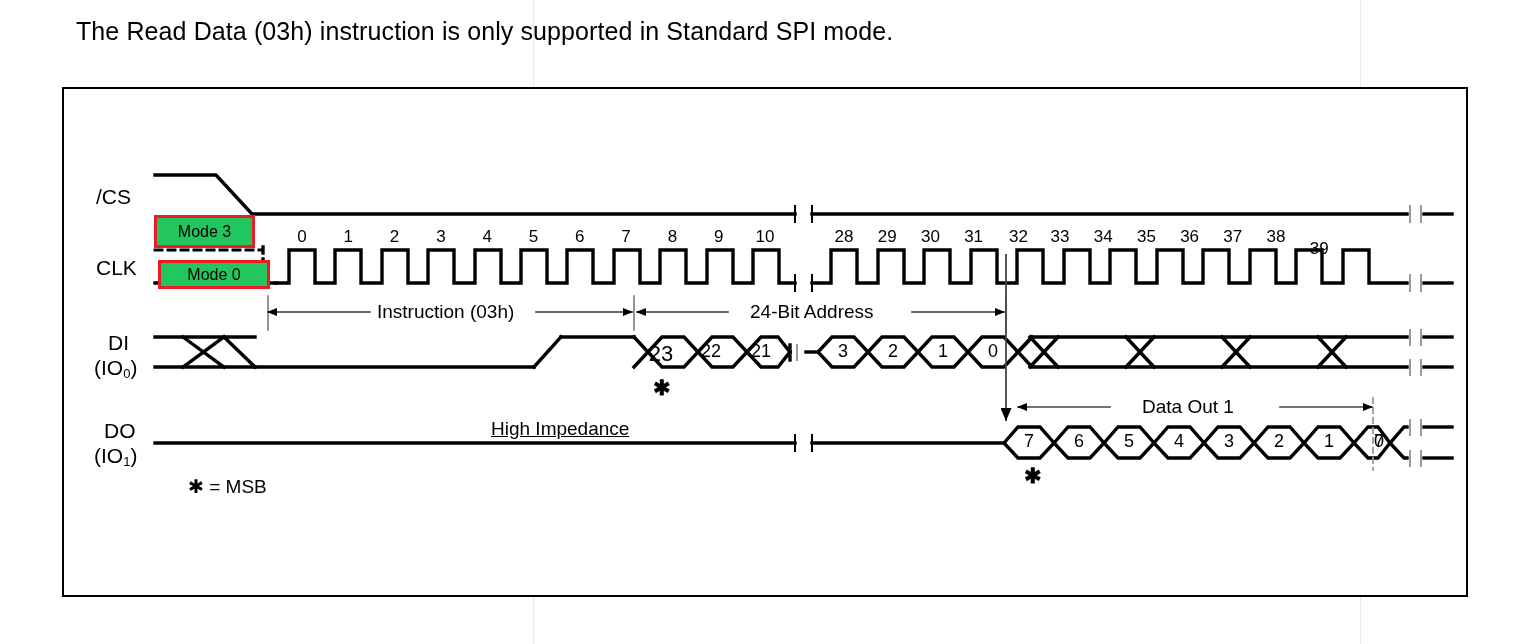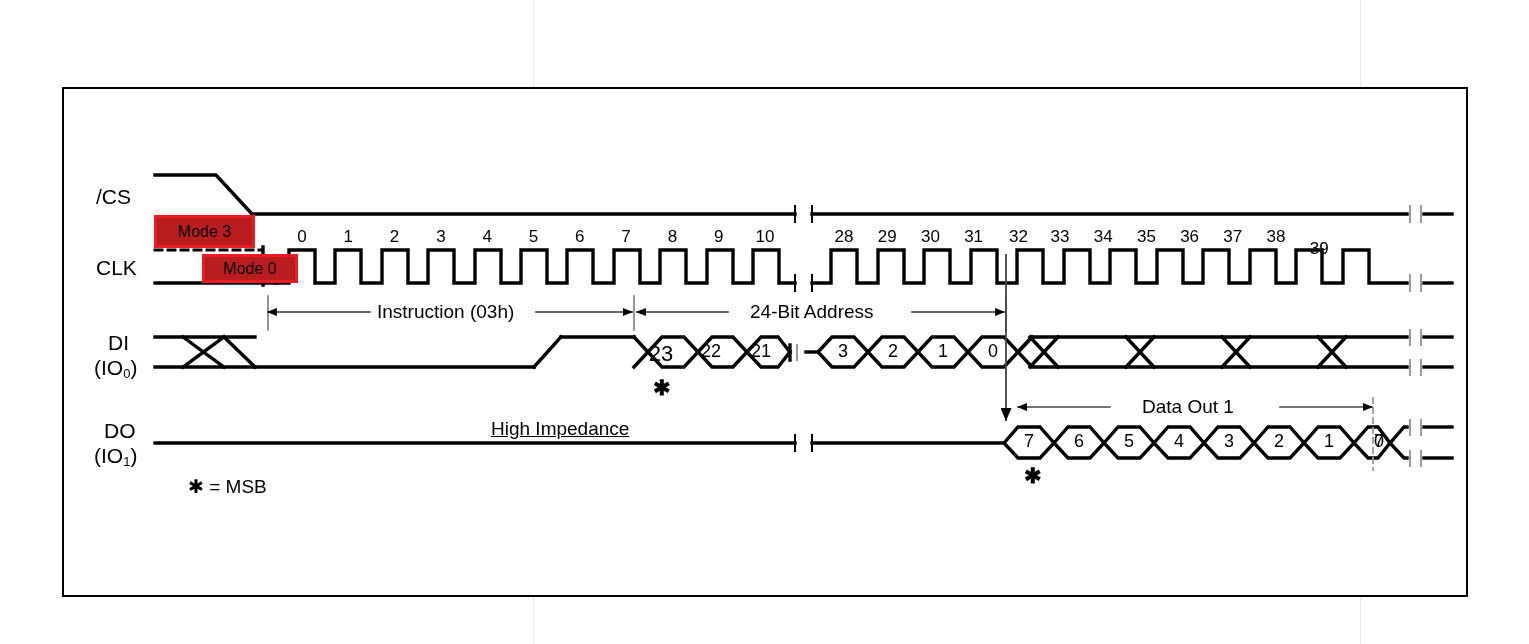--- a/index.html
+++ b/index.html
@@ -4,38 +4,39 @@
 <style>
   html,body{margin:0;padding:0;background:#ffffff;}
   body{width:1529px;height:644px;position:relative;overflow:hidden;
        font-family:"Liberation Sans",sans-serif;color:#000;}
   #root{position:absolute;inset:0;}
   .intro-text{position:absolute;left:76px;top:17px;font-size:25px;letter-spacing:.1px;white-space:nowrap;}
   .figure-frame{position:absolute;left:62px;top:87px;width:1406px;height:510px;
                 border:2px solid #000;box-sizing:border-box;background:#fff;}
   .caption{position:absolute;left:0;top:607px;width:1529px;text-align:center;font-size:22px;}
   svg.diagram{position:absolute;left:0;top:0;width:1529px;height:644px;pointer-events:none;}
-  .modebox{position:absolute;border:3px solid #ed1c24;background:#b91c1c;box-sizing:border-box;
+  .modebox{position:absolute;border:3px solid #ed1c24;background:#22c55e;box-sizing:border-box;
            display:flex;align-items:center;justify-content:center;font-size:16px;}
   #mode3-box{left:154px;top:215px;width:101px;height:33px;}
-  #mode0-box{left:158px;top:254px;width:96px;height:29px;margin-left:44px;}
+  #mode0-box{left:158px;top:260px;width:112px;height:29px;}
   .lbl{position:absolute;font-size:21px;white-space:nowrap;}
   .lbl.small{font-size:19px;}
   .sub{font-size:13px;vertical-align:-3px;}
   .wave-num{font-size:17px;}
   .pagefold{position:absolute;top:0;height:644px;width:1px;background:#e9e9e9;}
 </style>
 </head>
 <body>
 
 <div id="root">
 
   <div class="pagefold" style="left:533px;"></div>
   <div class="pagefold" style="left:1360px;"></div>
 
+  <div class="intro-text">The Read Data (03h) instruction is only supported in Standard SPI mode.</div>
 
   <div class="figure-frame"></div>
 
   <svg class="diagram" viewBox="0 0 1529 644" xmlns="http://www.w3.org/2000/svg">
     <defs>
       <marker id="ah" markerWidth="10" markerHeight="8" refX="9" refY="4" orient="auto" markerUnits="userSpaceOnUse">
         <path d="M0,0 L10,4 L0,8 z" fill="#000"></path>
       </marker>
       <marker id="ahL" markerWidth="10" markerHeight="8" refX="1" refY="4" orient="auto" markerUnits="userSpaceOnUse">
         <path d="M10,0 L0,4 L10,8 z" fill="#000"></path>

